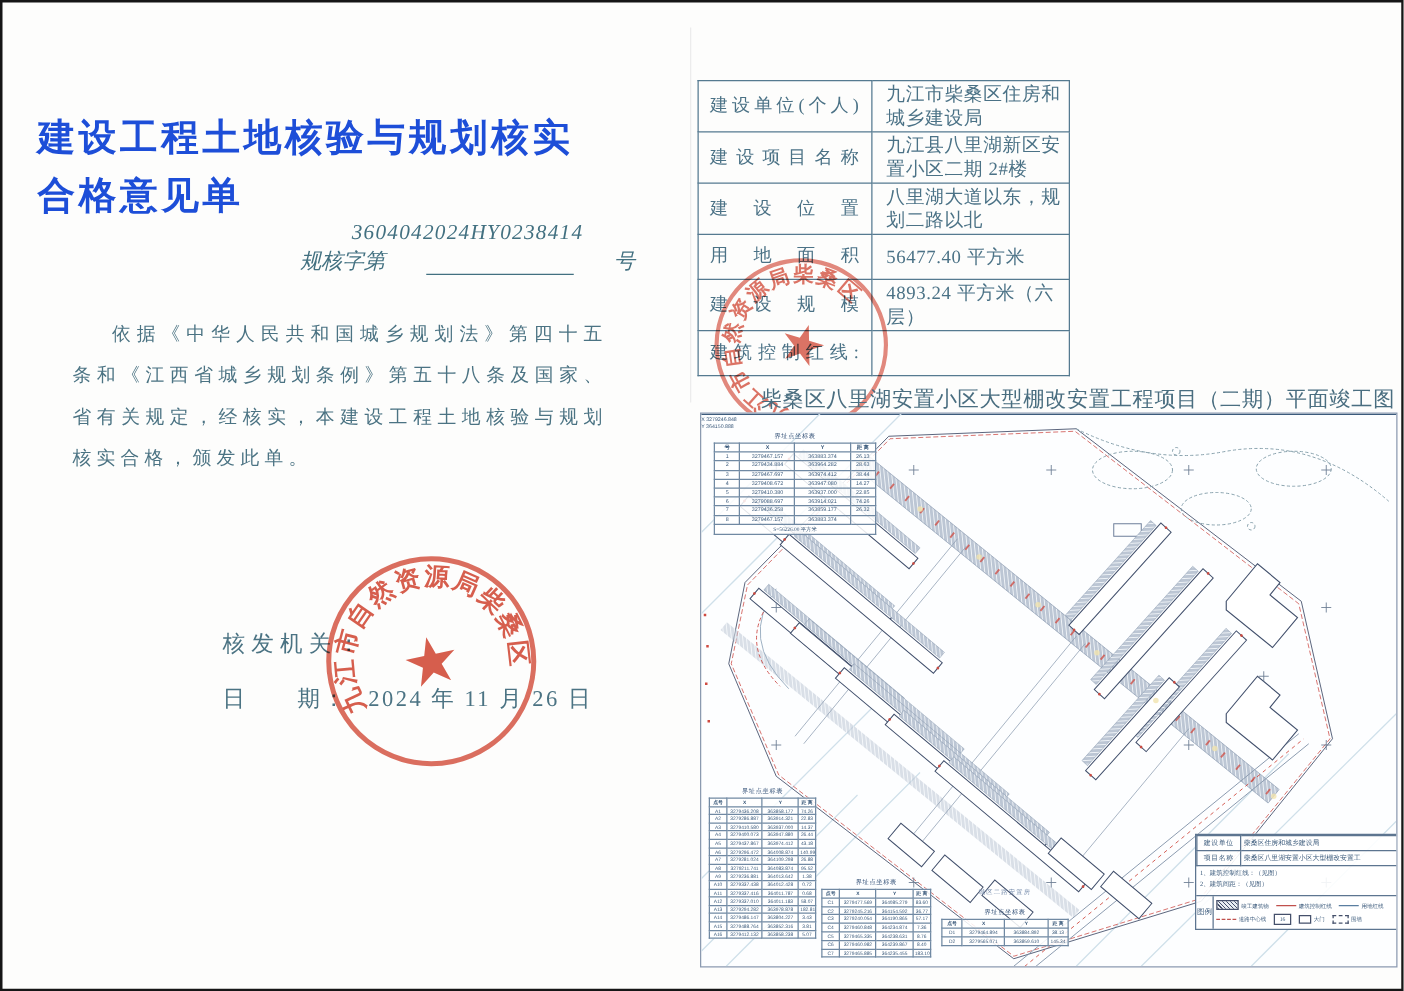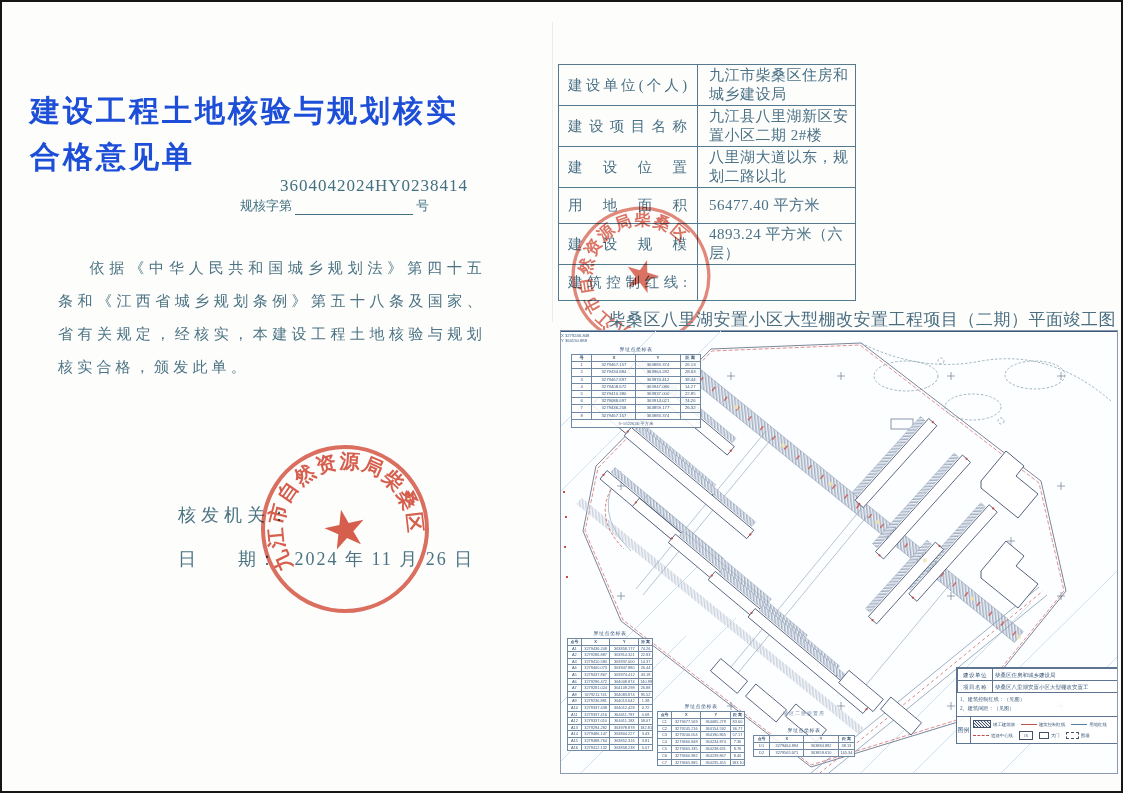--- a/index.html
+++ b/index.html
@@ -5,23 +5,23 @@
   html,body{margin:0;padding:0;background:#888;}
   #stage{position:relative;width:1123px;height:793px;background:#fdfdfc;overflow:hidden;
          font-family:"Liberation Serif","DejaVu Serif",serif;}
   #frame{position:absolute;inset:0;border:2px solid #161616;pointer-events:none;z-index:50;}
   .sheet-edge{position:absolute;left:552px;top:22px;width:1px;height:300px;background:#ececec;}
 
   
   #doc-page{position:absolute;left:30px;top:20px;width:512px;height:745px;}
   .doc-title{position:absolute;left:0;top:68px;width:490px;text-align:left;
              font-size:30px;font-weight:bold;color:#1d4ed8;letter-spacing:3px;line-height:46px;}
-  .doc-number{position:absolute;left:210px;top:156px;width:268px;text-align:center;color:#427080;}
+  .doc-number{position:absolute;left:210px;top:156px;width:268px;text-align:center;color:#427080;font-style:italic;}
   .doc-number .num{font-size:17px;letter-spacing:1px;display:block;}
-  .doc-number .line2{font-size:13px;display:flex;justify-content:flex-start;align-items:flex-end;margin-top:1px;}
+  .doc-number .line2{font-size:17px;display:flex;justify-content:space-between;align-items:flex-end;margin-top:1px;}
   .doc-number .blank{display:inline-block;width:118px;border-bottom:1.5px solid #427080;height:15px;margin:0 3px;}
   .doc-body{position:absolute;left:28px;top:232px;width:428px;font-size:15px;line-height:33px;
             letter-spacing:4.2px;color:#4b7383;text-align:justify;text-indent:2.1em;}
   .doc-issuer{position:absolute;left:148px;top:483px;font-size:18px;letter-spacing:5px;color:#4b7383;}
   .doc-date{position:absolute;left:148px;top:527px;font-size:18px;color:#4b7383;letter-spacing:2px;}
   .doc-date .v{margin-left:10px;}
 
   
   .seal{position:absolute;mix-blend-mode:multiply;opacity:.92;}
   #seal-left{left:253px;top:437px;width:184px;height:184px;transform:rotate(-12deg);}

